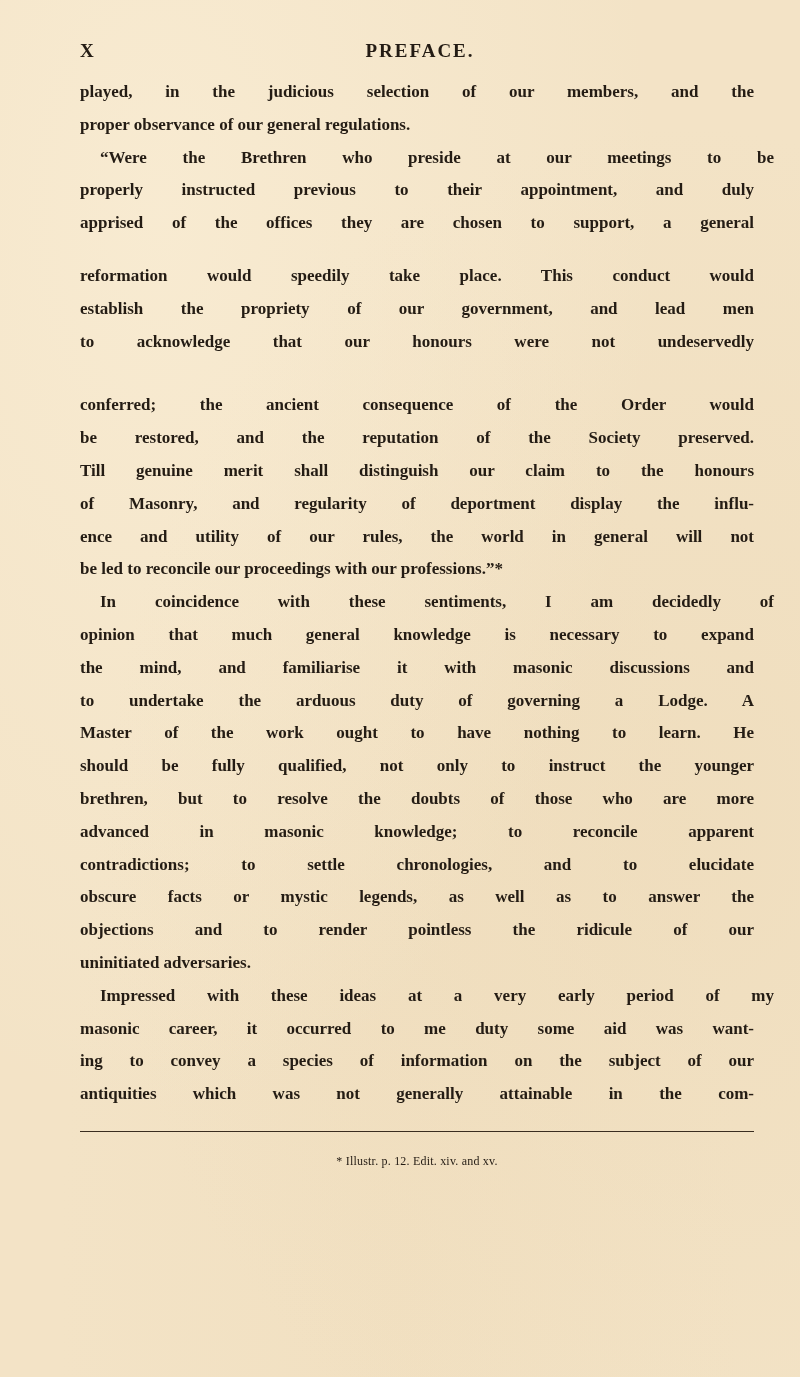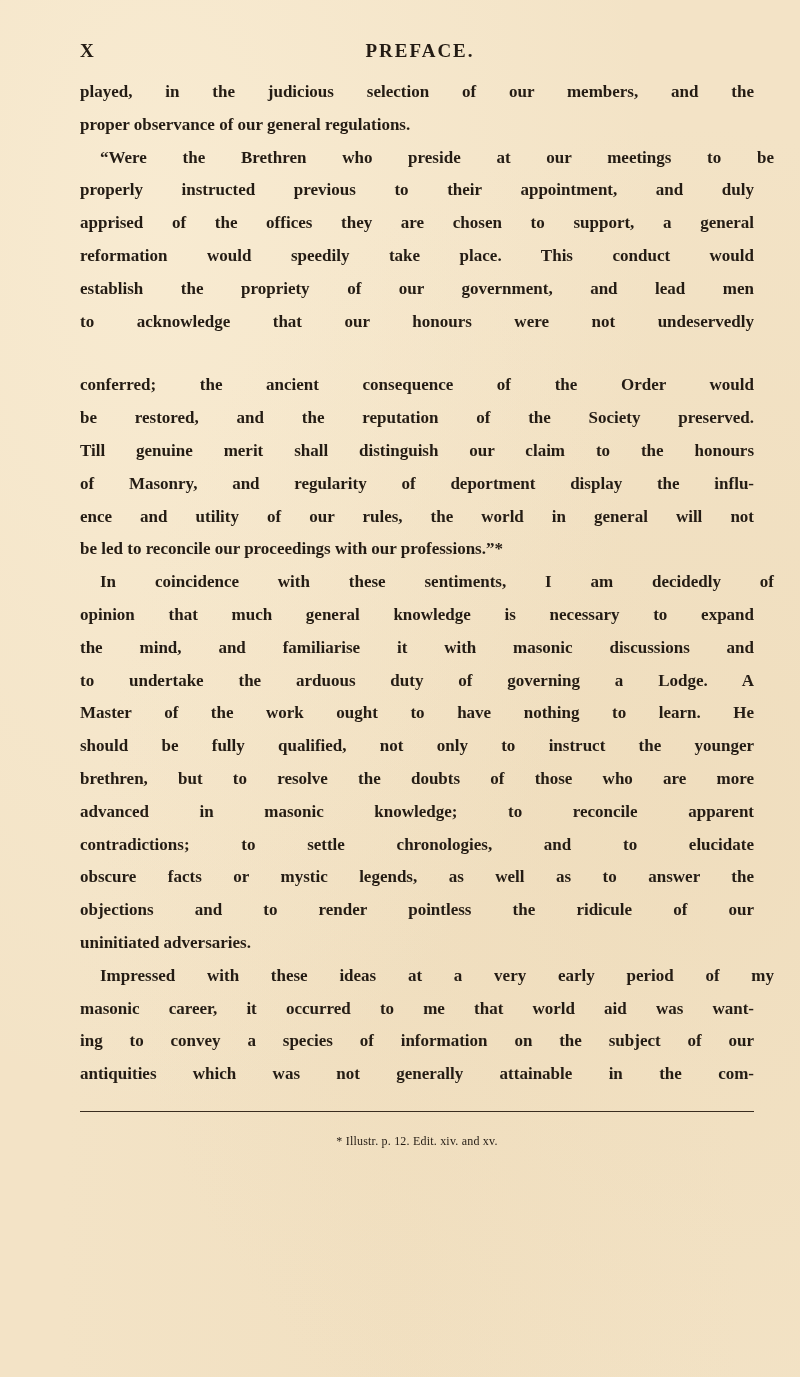--- a/index.html
+++ b/index.html
@@ -89,21 +89,21 @@
     <span class="folio">X</span>
     <span class="head-title">PREFACE.</span>
   </div>
 
   <div class="body-text" id="body-text">
       <span class="line" style="display: block; width: 674px;">played, in the judicious selection of our members, and the</span>
       <span class="line last" style="display: block; width: auto;">proper observance of our general regulations.</span>
       <span class="line indent" style="display: block; width: 674px;">“Were the Brethren who preside at our meetings to be</span>
       <span class="line" style="display: block; width: 674px;">properly instructed previous to their appointment, and duly</span>
       <span class="line" style="display: block; width: 674px;">apprised of the offices they are chosen to support, a general</span>
-      <span class="line" style="display: block; width: 674px;">reformation would speedily take place. This conduct would</span>
+      <span class="line" style="display: block; width: 674px; margin-top: 20px;">reformation would speedily take place. This conduct would</span>
       <span class="line" style="display: block; width: 674px;">establish the propriety of our government, and lead men</span>
       <span class="line" style="display: block; width: 674px;">to acknowledge that our honours were not undeservedly</span>
       <span class="line" style="display: block; width: 674px; margin-top: 31px;">conferred; the ancient consequence of the Order would</span>
       <span class="line" style="display: block; width: 674px;">be restored, and the reputation of the Society preserved.</span>
       <span class="line" style="display: block; width: 674px;">Till genuine merit shall distinguish our claim to the honours</span>
       <span class="line" style="display: block; width: 674px;">of Masonry, and regularity of deportment display the influ-</span>
       <span class="line" style="display: block; width: 674px;">ence and utility of our rules, the world in general will not</span>
       <span class="line last" style="display: block; width: auto;">be led to reconcile our proceedings with our professions.”*</span>
       <span class="line indent" style="display: block; width: 674px;">In coincidence with these sentiments, I am decidedly of</span>
       <span class="line" style="display: block; width: 674px;">opinion that much general knowledge is necessary to expand</span>
@@ -111,20 +111,20 @@
       <span class="line" style="display: block; width: 674px;">to undertake the arduous duty of governing a Lodge.  A</span>
       <span class="line" style="display: block; width: 674px;">Master of the work ought to have nothing to learn.  He</span>
       <span class="line" style="display: block; width: 674px;">should be fully qualified, not only to instruct the younger</span>
       <span class="line" style="display: block; width: 674px;">brethren, but to resolve the doubts of those who are more</span>
       <span class="line" style="display: block; width: 674px;">advanced in masonic knowledge; to reconcile apparent</span>
       <span class="line" style="display: block; width: 674px;">contradictions; to settle chronologies, and to elucidate</span>
       <span class="line" style="display: block; width: 674px;">obscure facts or mystic legends, as well as to answer the</span>
       <span class="line" style="display: block; width: 674px;">objections and to render pointless the ridicule of our</span>
       <span class="line last" style="display: block; width: auto;">uninitiated adversaries.</span>
       <span class="line indent" style="display: block; width: 674px;">Impressed with these ideas at a very early period of my</span>
-      <span class="line" style="display: block; width: 674px;">masonic career, it occurred to me that world aid was want-</span>
+      <span class="line" style="display: block; width: 674px;">masonic career, it occurred to me duty some aid was want-</span>
       <span class="line" style="display: block; width: 674px;">ing to convey a species of information on the subject of our</span>
       <span class="line" style="display: block; width: 674px;">antiquities which was not generally attainable in the com-</span>
     </div>
 
   <div class="rule"></div>
   <div class="footnote">* Illustr. p. 12. Edit. xiv. and xv.</div>
 </div>
 
 </body></html>

